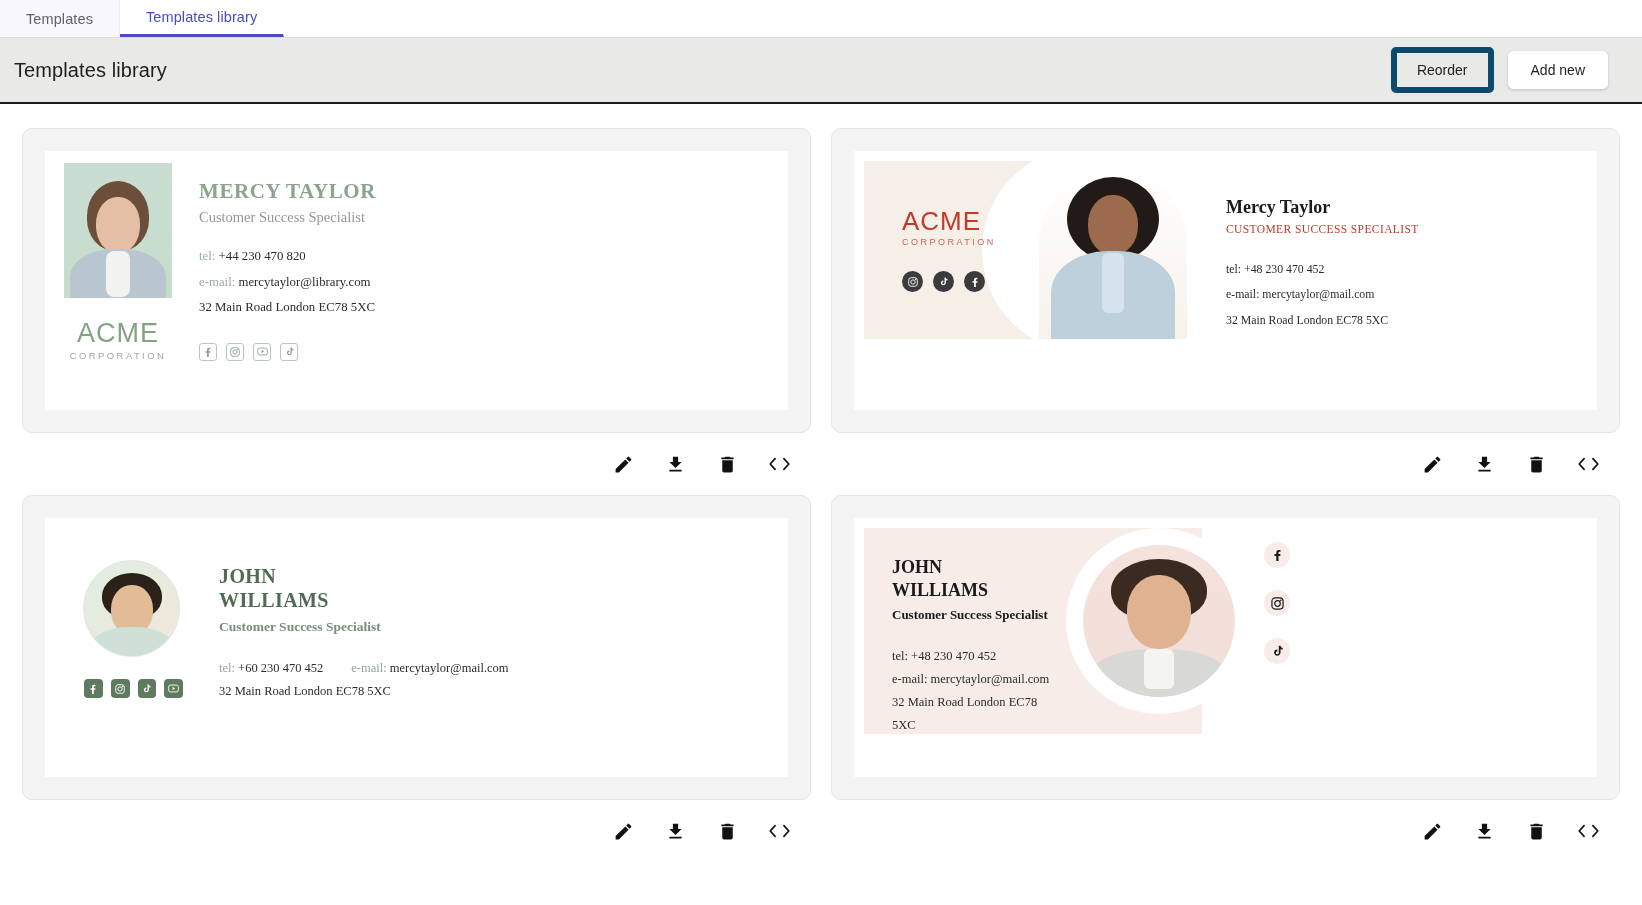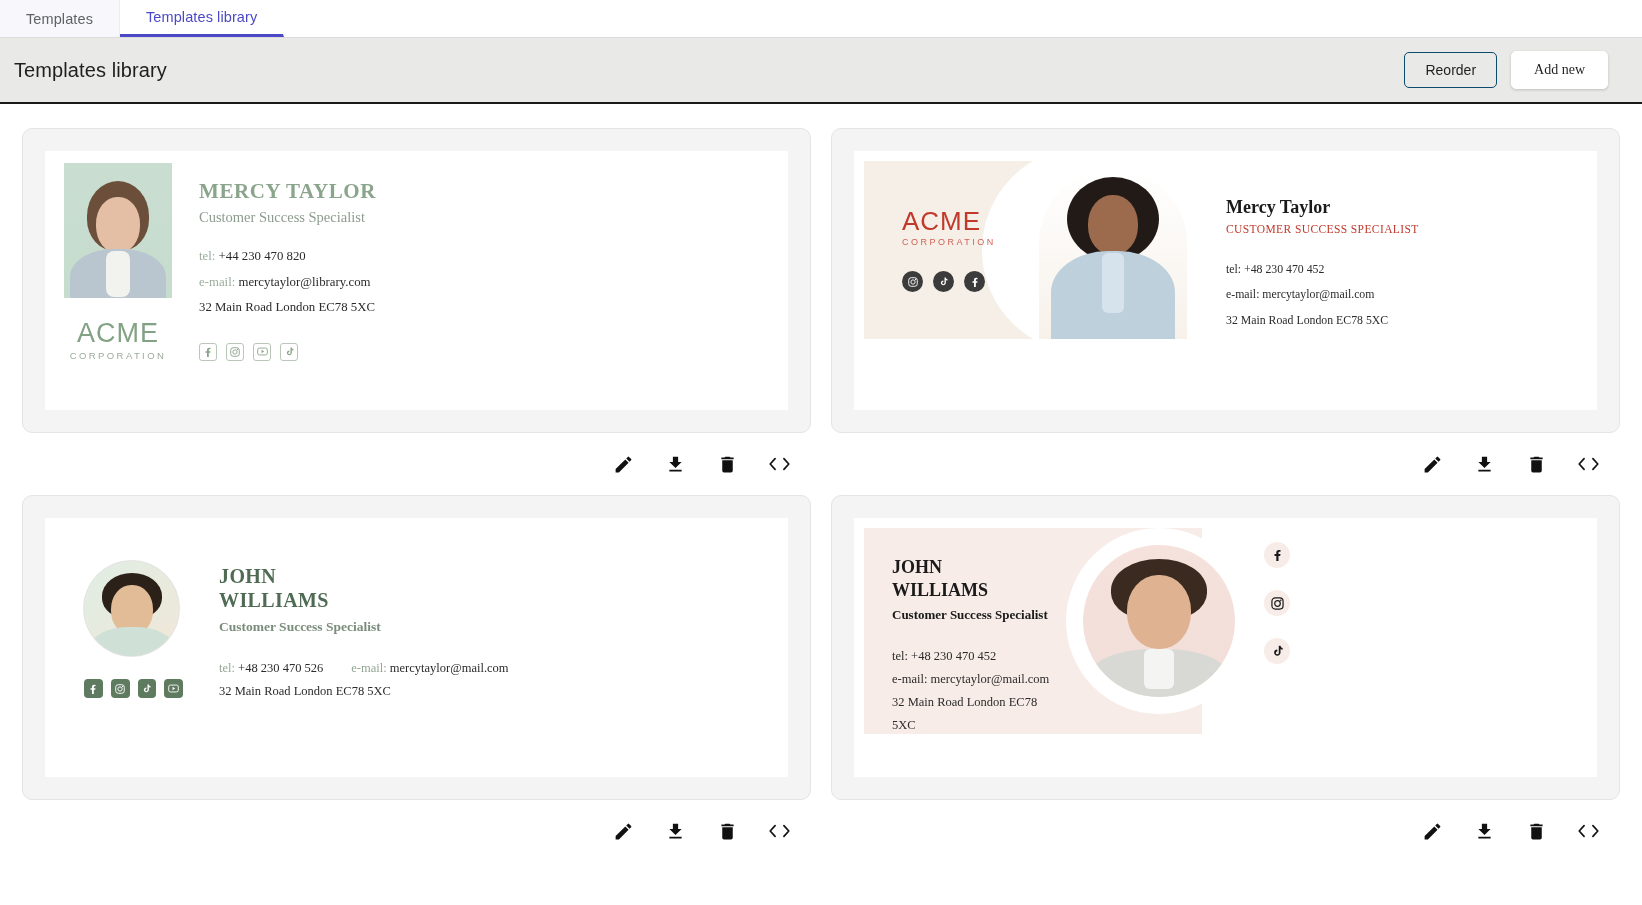--- a/index.html
+++ b/index.html
@@ -57,28 +57,27 @@
     font-family: "Liberation Sans", sans-serif;
     font-size: 14px;
     color: #1f1f1f;
     padding: 9px 20px;
     border-radius: 5px;
     cursor: pointer;
     white-space: nowrap;
   }
   .btn-outline {
     background: transparent;
-    border: 1px solid #0c4a6e;
+    border: 6px solid #0c4a6e;
   }
   .btn-solid {
     background: #ffffff;
     border: 1px solid #ffffff;
     box-shadow: 0 1px 3px rgba(0,0,0,.18);
     padding: 10px 22px;
-    font-family: Liberation Serif, serif;
   }
 
   
   .grid {
     padding: 24px 22px 0 22px;
     display: grid;
     grid-template-columns: 1fr 1fr;
     column-gap: 20px;
     row-gap: 0px;
   }
@@ -465,21 +464,21 @@
           <div class="sig3-right">
             <div class="sig3-name">
               <div>JOHN</div>
               <div>WILLIAMS</div>
             </div>
             <div class="sig3-title">Customer Success Specialist</div>
             <div class="sig3-contact">
               <div class="sig3-row">
                 <div>
                   <span class="lbl">tel:</span>
-                  <span>+48 230 470 526</span>
+                  <span>+60 230 470 452</span>
                 </div>
                 <div>
                   <span class="lbl">e-mail:</span>
                   <span>mercytaylor@mail.com</span>
                 </div>
               </div>
               <div>32 Main Road London EC78 5XC</div>
             </div>
           </div>
         </div>

